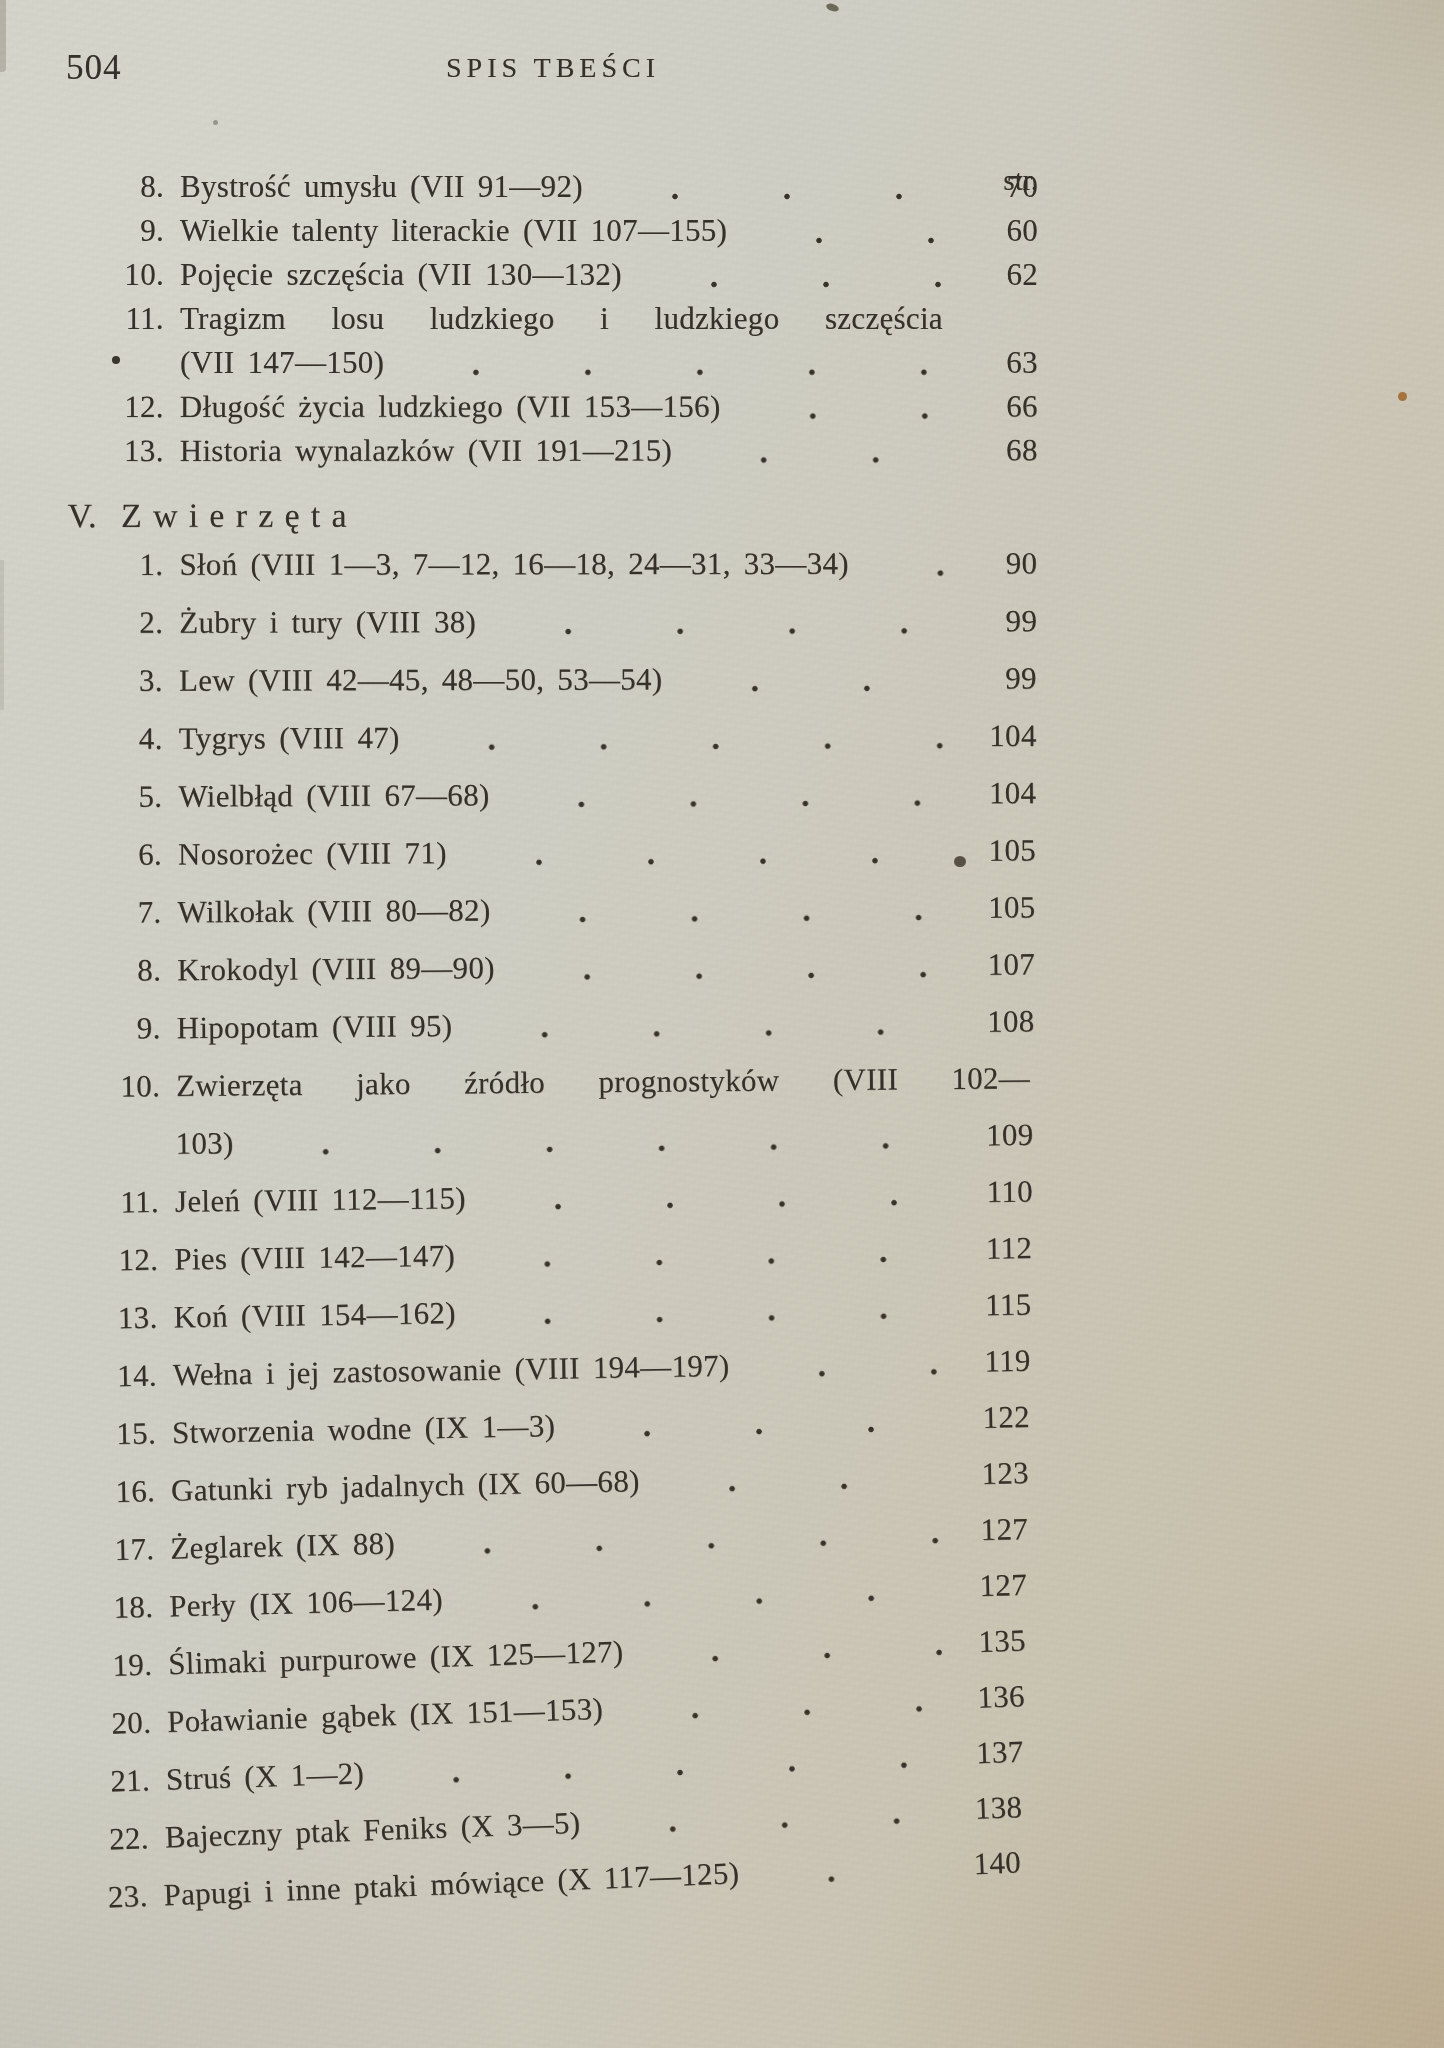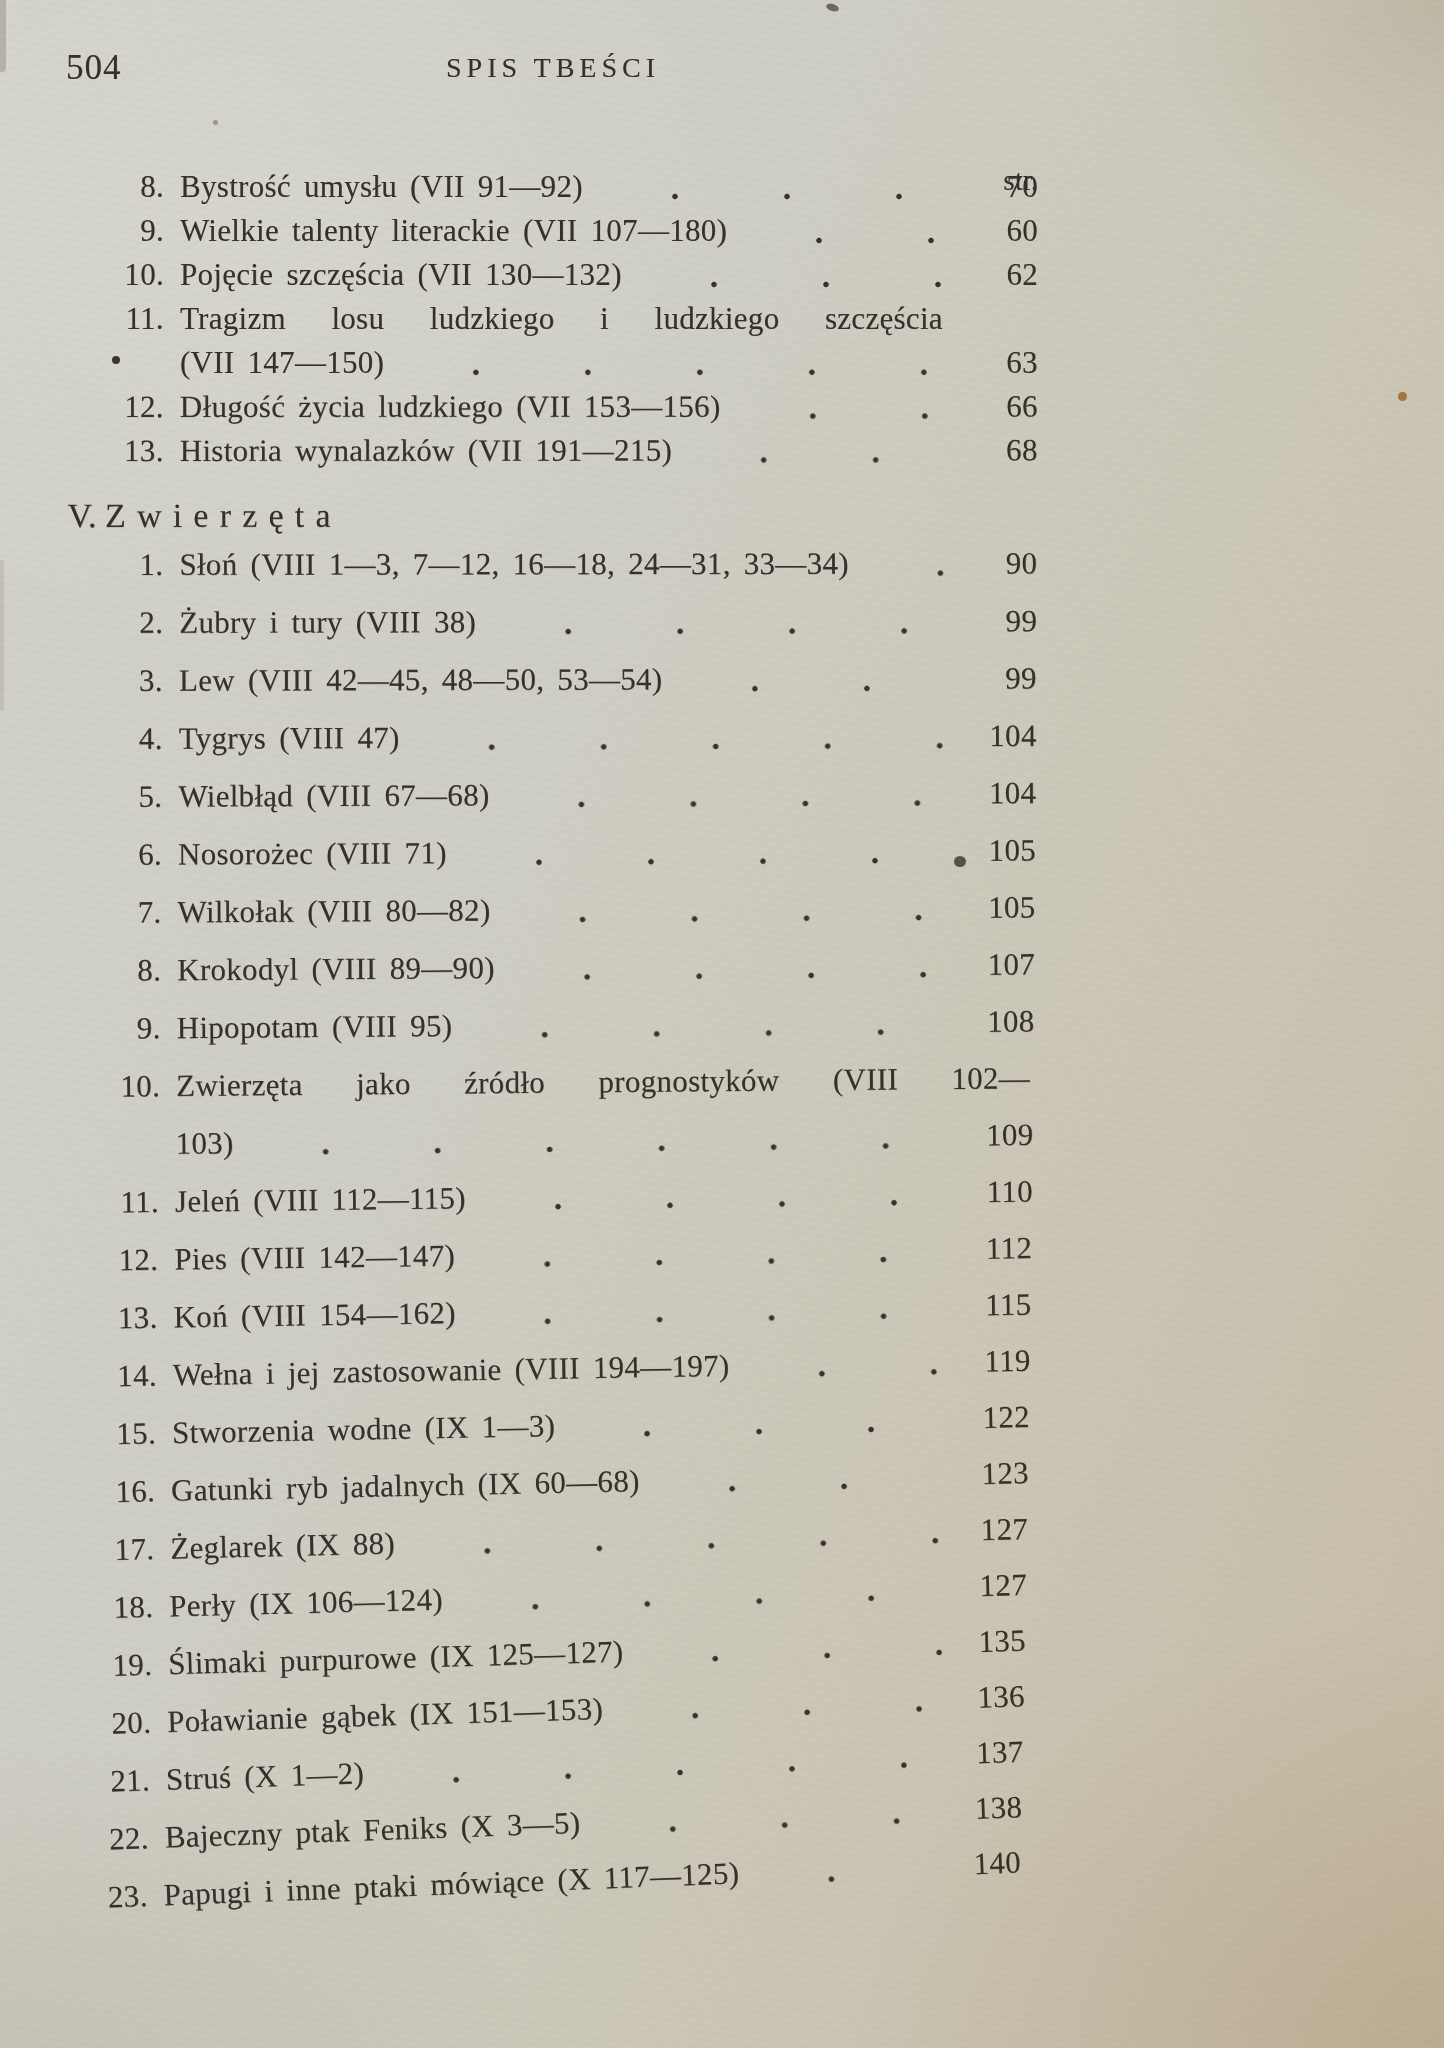--- a/index.html
+++ b/index.html
@@ -38,21 +38,21 @@
   .text{white-space:nowrap;word-spacing:5px;}
   .l1j{flex:1;white-space:normal;text-align:justify;text-align-last:justify;
        word-spacing:5px;padding-right:95px;}
   .l1j.full{padding-right:4px;}
   .leader{flex:1;align-self:stretch;min-width:14px;margin:0 10px 0 22px;
     background-image:radial-gradient(circle, rgba(48,42,34,.95) 2.3px, rgba(48,42,34,0) 3.2px);
     background-size:112px 9px;background-repeat:repeat-x;background-position:14px 24px;}
   .pg{width:74px;flex:none;text-align:right;}
 
   .section-head{height:52px;margin-top:18px;font-size:34px;line-height:44px;}
-  .sec-title{letter-spacing:.33em;margin-left:8px;}
+  .sec-title{letter-spacing:.33em;margin-left:24px;}
 
   .tilt-line{transform-origin:0 50%;}
 
   
   .speck{position:absolute;border-radius:50%;pointer-events:none;}
   .sp-topmark{left:826px;top:4px;width:13px;height:7px;background:#55503f;opacity:.8;transform:rotate(18deg);}
   .sp-bullet{left:112px;top:356px;width:8px;height:8px;background:#3a352c;}
   .sp-faint{left:213px;top:120px;width:5px;height:5px;background:#6a6354;opacity:.55;}
   .sp-orange{left:1398px;top:392px;width:9px;height:9px;background:#a06428;opacity:.85;}
   .sp-blob{left:954px;top:856px;width:12px;height:11px;background:#4a4336;opacity:.9;}
@@ -72,21 +72,21 @@
   <div class="toc txt">
     <div class="b1">
         <div class="row tilt-line" style="transform: rotate(0deg) translateX(0px);">
           <span class="num">8.</span>
           <span class="text">Bystrość umysłu (VII 91—92)</span>
           <span class="leader"></span>
           <span class="pg">70</span>
         </div>
         <div class="row tilt-line" style="transform: rotate(0deg) translateX(0px);">
           <span class="num">9.</span>
-          <span class="text">Wielkie talenty literackie (VII 107—180)</span>
+          <span class="text">Wielkie talenty literackie (VII 107—155)</span>
           <span class="leader"></span>
           <span class="pg">60</span>
         </div>
         <div class="row tilt-line" style="transform: rotate(0deg) translateX(0px);">
           <span class="num">10.</span>
           <span class="text">Pojęcie szczęścia (VII 130—132)</span>
           <span class="leader"></span>
           <span class="pg">62</span>
         </div>
         <div class="row tilt-line" style="transform: rotate(-0.01deg) translateX(-0.1px);">

